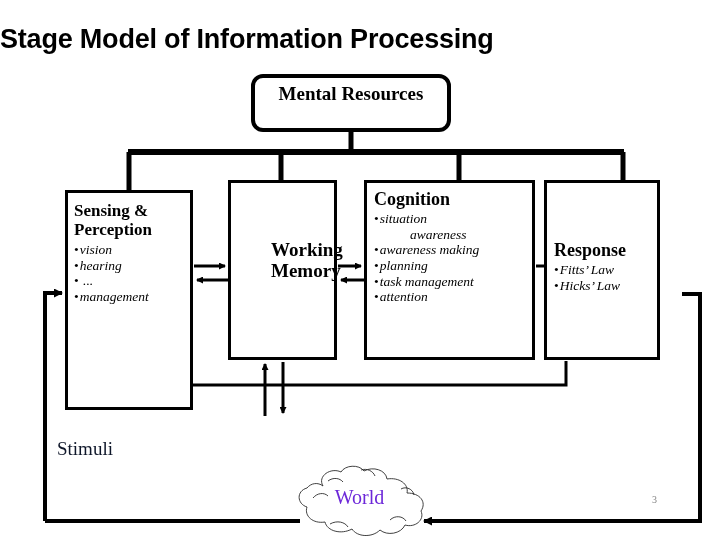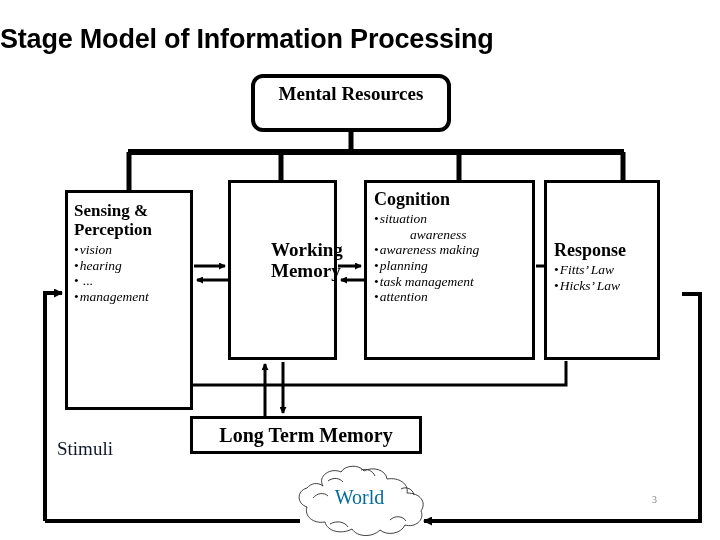--- a/index.html
+++ b/index.html
@@ -146,21 +146,21 @@
     left: 287px; top: 464px;
     width: 145px; height: 74px;
   }
   #world-label {
     position: absolute;
     left: 287px; top: 486px;
     width: 145px;
     text-align: center;
     font-family: "Liberation Serif", serif;
     font-size: 20px;
-    color: #0369a1;
+    color: #6d28d9;
   }
 
   
   #connectors {
     position: absolute;
     left: 0; top: 0;
     width: 720px; height: 540px;
     pointer-events: none;
   }
 </style>
@@ -242,23 +242,20 @@
   </div>
 
   <div class="box" id="response-box">
     <div class="box-head">Response</div>
     <ul class="bullets">
       <li>Fitts’ Law</li>
       <li>Hicks’ Law</li>
     </ul>
   </div>
 
-  <div class="box" id="long-term-memory-box">
-    <div class="box-head">Long Term Memory</div>
-  </div>
 
   <div class="plain-label" id="stimuli-label">Stimuli</div>
 
   <svg id="world-cloud" viewBox="0 0 145 74" xmlns="http://www.w3.org/2000/svg">
     <g fill="#ffffff" stroke="#2b2b2b" stroke-width="0.9">
       <path d="M36,22 C30,12 44,3 54,8 C58,1 72,0 77,7 C86,2 99,6 100,15
                C112,13 122,20 120,29 C133,29 140,38 134,47
                C138,56 128,64 118,61 C114,70 100,72 93,66
                C85,74 70,73 65,65 C54,71 40,67 38,58
                C26,60 17,52 20,43 C10,40 9,27 20,24 C24,19 31,18 36,22 Z"></path>

